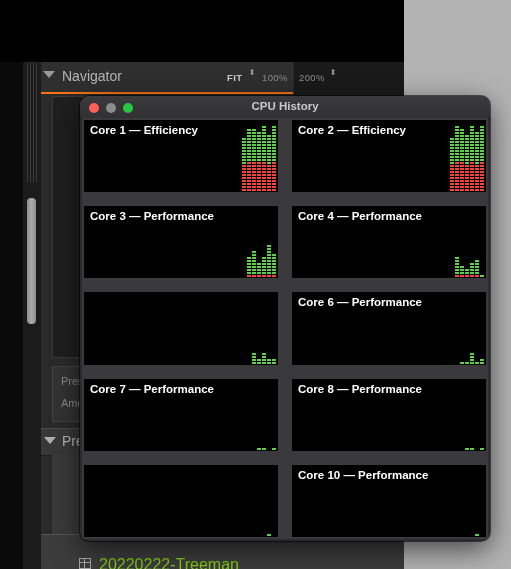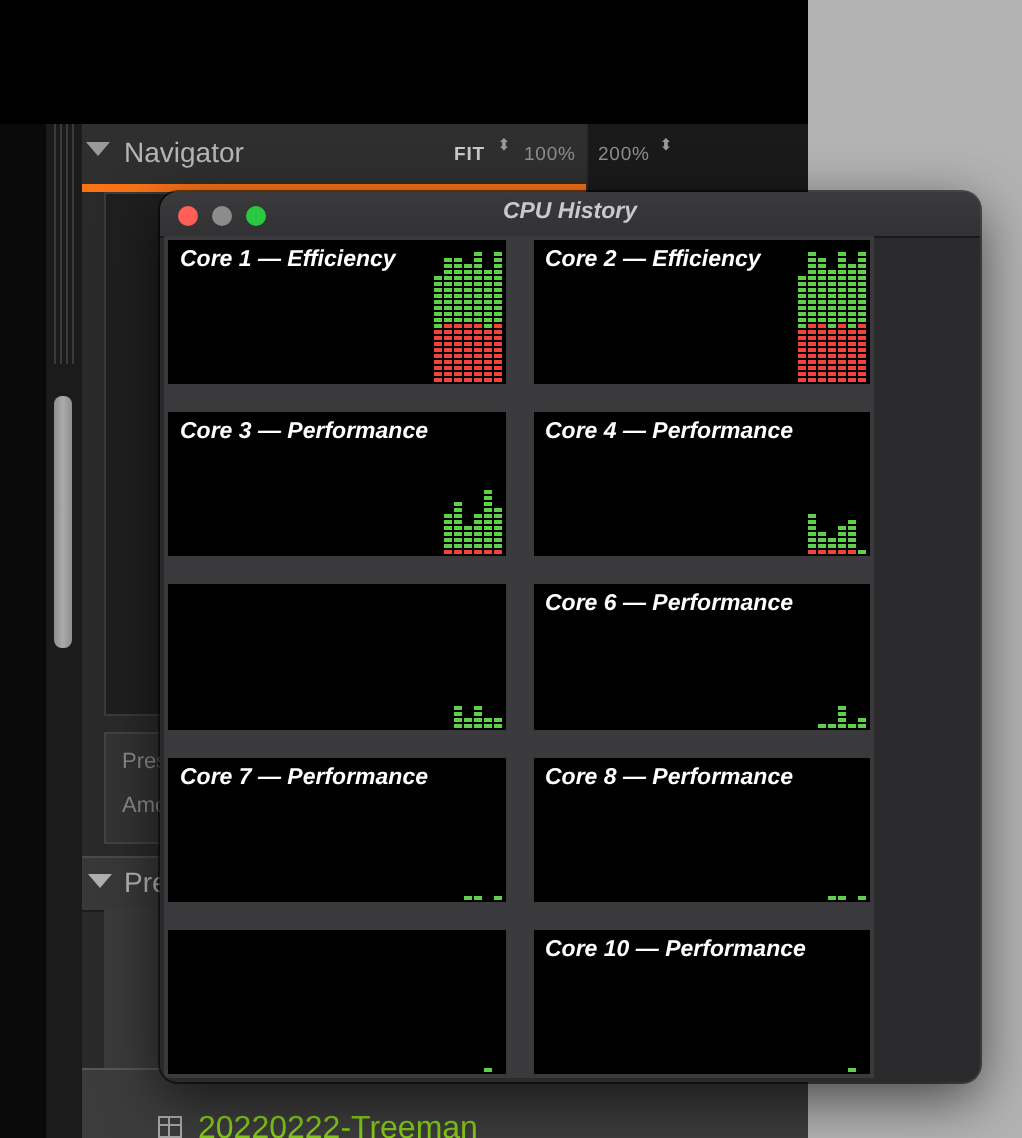--- a/index.html
+++ b/index.html
@@ -130,21 +130,21 @@
     position: absolute;
     left: 41px; top: 0;
     width: 253px; height: 507px;
     background: #2a2a2a;
   }
   #nav-header {
     position: absolute;
     left: 0; top: 0;
     width: 252px; height: 30px;
     background: #2f2f2f;
-    border-bottom: 4px solid #f97316;
+    border-bottom: 2px solid #f97316;
   }
   #nav-arrow {
     position: absolute;
     left: 2px; top: 9px;
     width: 0; height: 0;
     border-left: 6px solid transparent;
     border-right: 6px solid transparent;
     border-top: 7px solid #9a9a9a;
   }
   #nav-label {
@@ -309,21 +309,20 @@
   
   #cpu-window {
     position: absolute;
     left: 80px; top: 96px;
     width: 410px;
     height: 445px;
     background: #2b2b2e;
     border-radius: 9px;
     box-shadow: 0 8px 28px rgba(0,0,0,0.62), 0 0 0 1px rgba(0,0,0,0.55);
     overflow: hidden;
-    font-style: italic;
   }
   #cpu-titlebar {
     position: absolute;
     left: 0; top: 0;
     width: 410px; height: 22px;
     background: linear-gradient(to bottom,#3b3b3e,#313134);
     border-bottom: 1px solid #19191b;
   }
   .traffic {
     position: absolute;
@@ -340,21 +339,21 @@
     width: 410px;
     text-align: center;
     color: #c9c9cc;
     font-size: 11.5px;
     font-weight: bold;
   }
 
   #cpu-grid {
     position: absolute;
     left: 2px; top: 22px;
-    width: 355px;
+    width: 406px;
     height: 421px;
     display: grid;
     grid-template-columns: 1fr 1fr;
     grid-template-rows: repeat(5, 1fr);
     gap: 14px;
     background: #3a3a3d;
     padding: 2px;
     box-sizing: border-box;
   }
   .core-cell {

